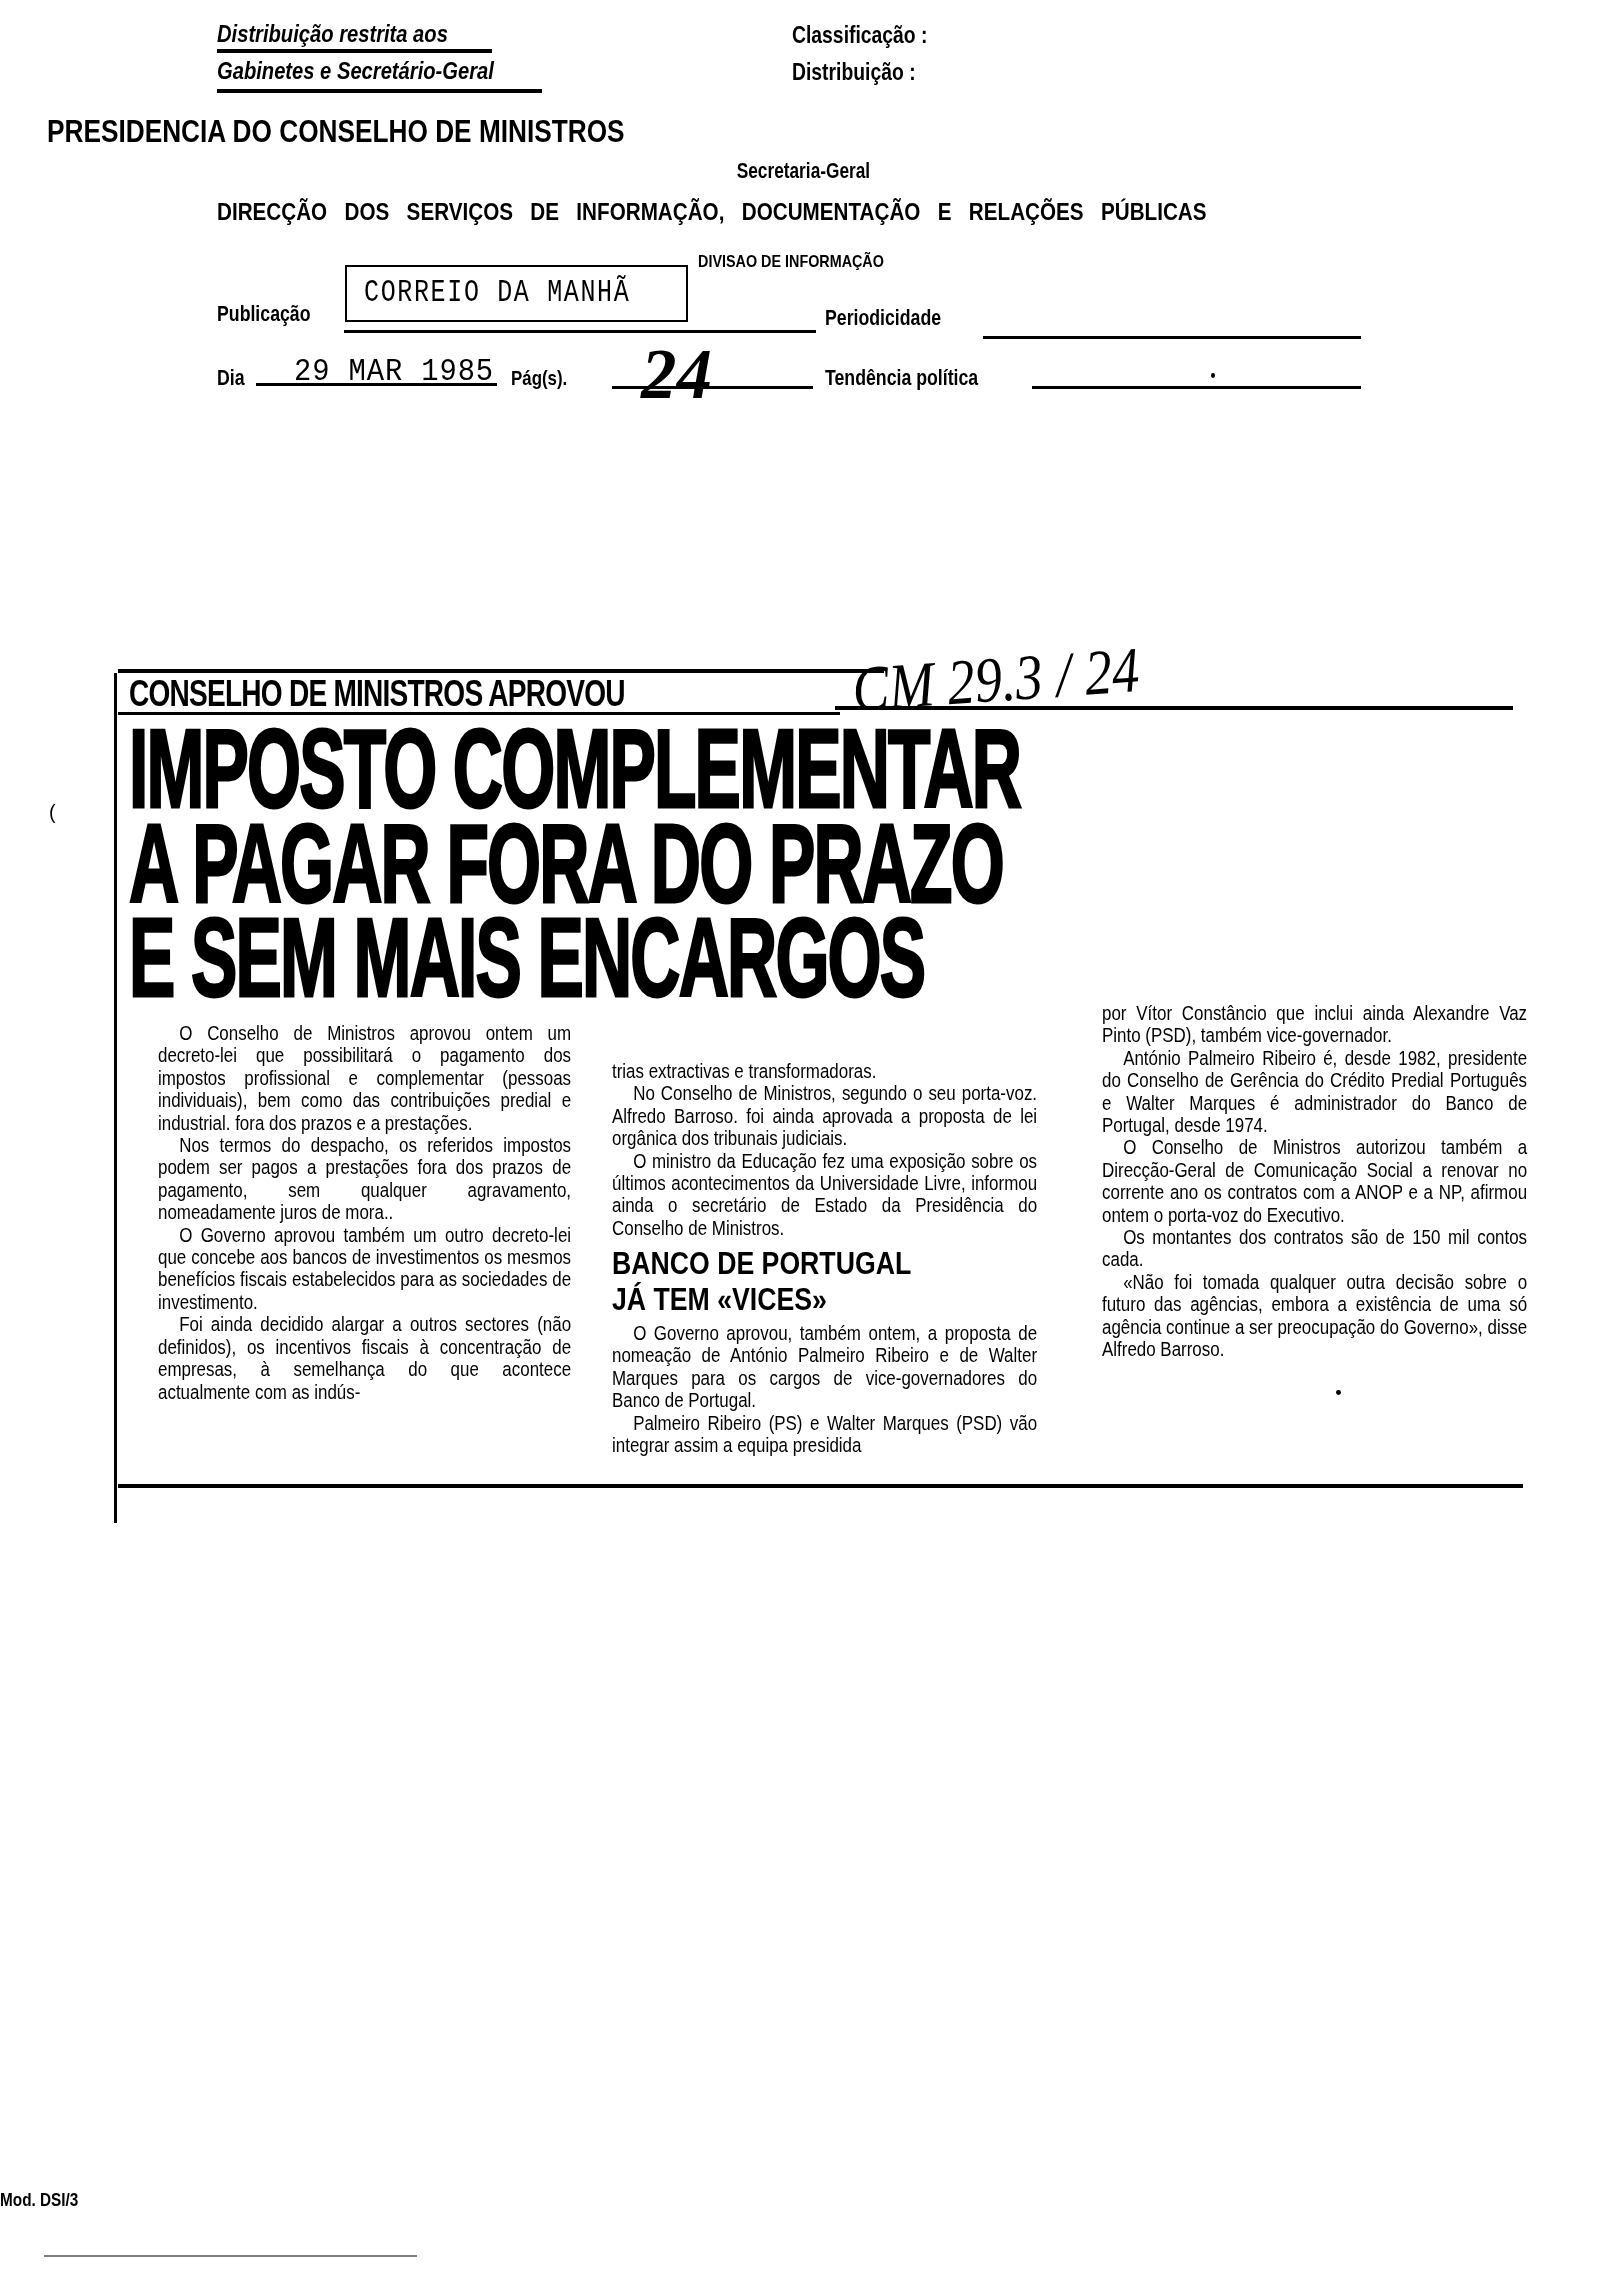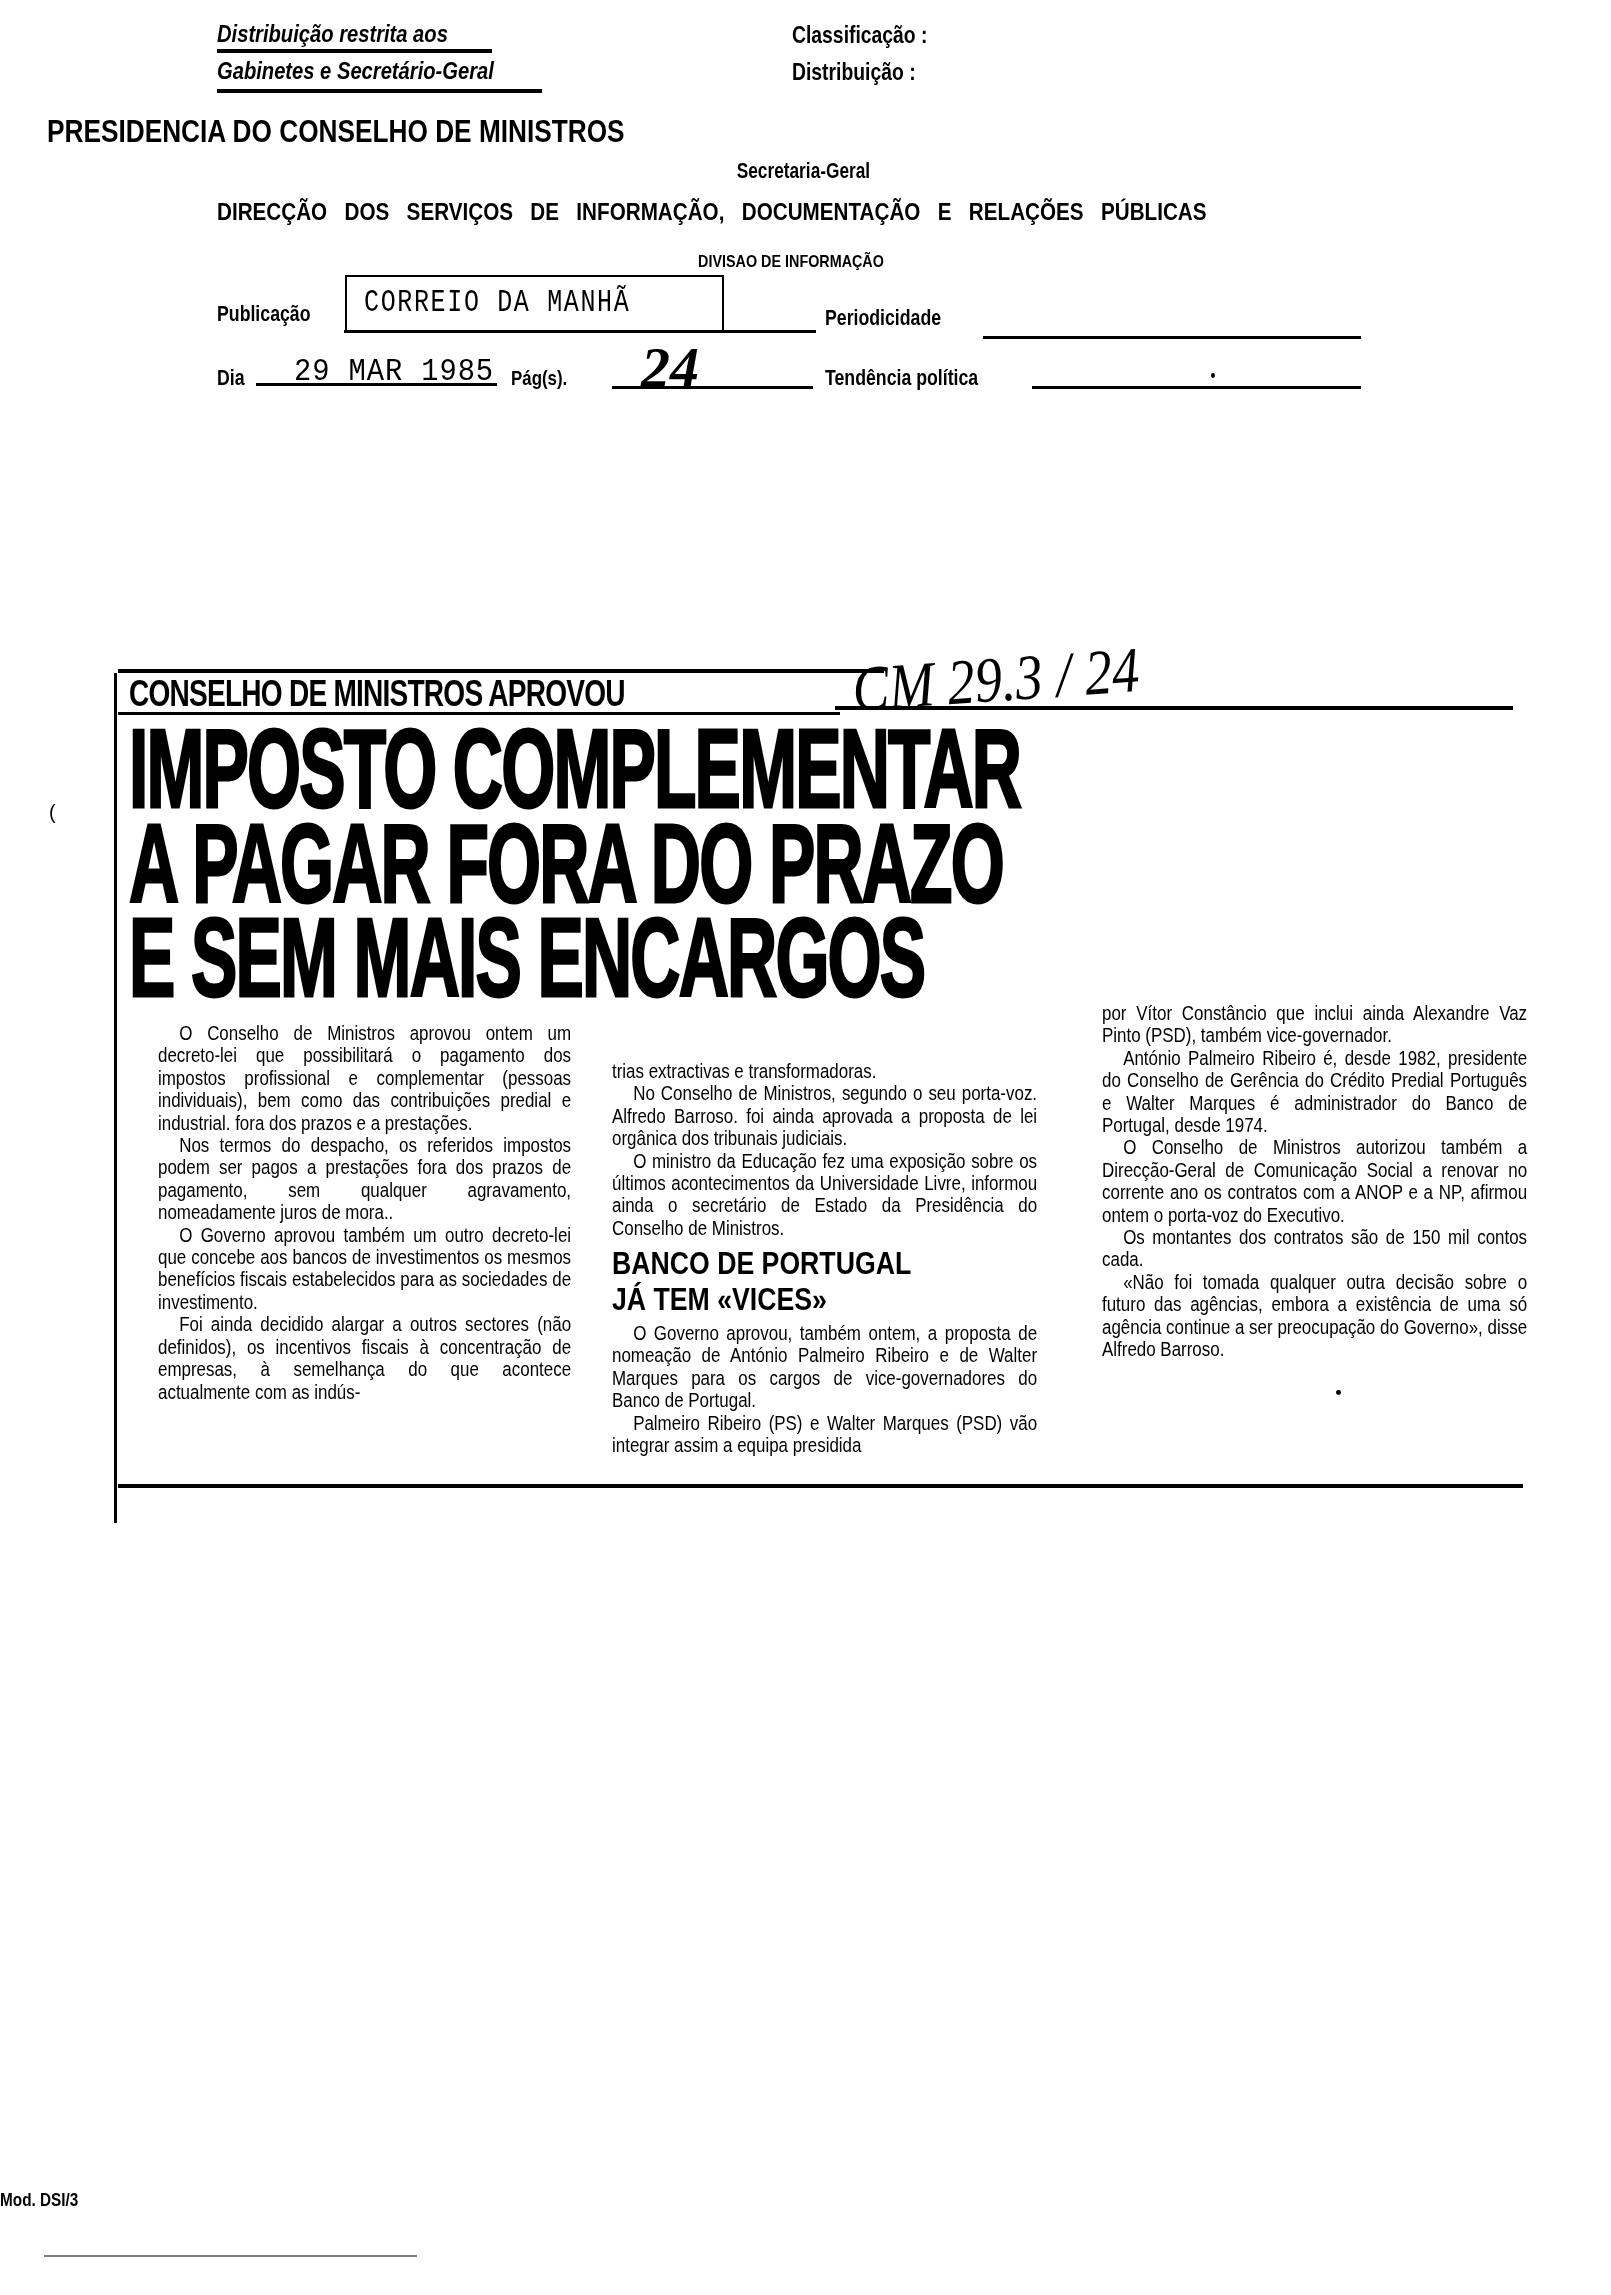--- a/index.html
+++ b/index.html
@@ -37,32 +37,32 @@
 </div>
 <div class="abs" style="left:12px; top:158px; width:1582px; text-align:center;">
   <span class="form-text" style="display:inline-block; font-size:21.6px; transform:scaleX(0.8); transform-origin:center top;">Secretaria-Geral</span>
 </div>
 <div class="abs form-text" style="left:217px; top:198px; font-size:24.6px; word-spacing:13.8px; transform:scaleX(0.84);">DIRECÇÃO DOS SERVIÇOS DE INFORMAÇÃO, DOCUMENTAÇÃO E RELAÇÕES PÚBLICAS</div>
 <div class="abs" style="left:0; top:252px; width:1582px; text-align:center;">
   <span class="form-text" style="display:inline-block; font-size:16.7px; transform:scaleX(0.86); transform-origin:center top;">DIVISAO DE INFORMAÇÃO</span>
 </div>
 
 <div class="abs form-text" style="left:217px; top:301px; font-size:21.6px;">Publicação</div>
-<div class="stamp" style="left:345px; top:275px; width:339px; height:53px;padding-left:36px;">
+<div class="stamp" style="left:345px; top:265px; width:339px; height:53px;">
   <div class="stamp-text abs" style="left:16.7px; top:8.8px; transform:scaleX(0.82); transform-origin:left top;">CORREIO DA MANHÃ</div>
 </div>
 <div class="field-line" style="left:344px; top:330px; width:472px;"></div>
 <div class="abs form-text" style="left:825px; top:305px; font-size:21.6px;">Periodicidade</div>
 <div class="field-line" style="left:983px; top:336px; width:378px;"></div>
 
 <div class="abs form-text" style="left:217px; top:365px; font-size:21.6px;">Dia</div>
 <div class="abs" style="left:294px; top:353px; font-family:'Liberation Mono', monospace; font-size:32px; letter-spacing:1px; transform:scaleX(0.9); transform-origin:left top; white-space:nowrap;">29 MAR 1985</div>
 <div class="field-line" style="left:256px; top:383px; width:241px;"></div>
 <div class="abs form-text" style="left:511px; top:366px; font-size:20.6px;">Pág(s).</div>
-<div class="abs hand" style="left:641px; top:334px; font-size:58px; font-weight:bold;">24</div>
+<div class="abs hand" style="left:641px; top:334px; font-size:71px; font-weight:bold;">24</div>
 <div class="field-line" style="left:612px; top:386px; width:201px;"></div>
 <div class="abs form-text" style="left:825px; top:365px; font-size:21.6px;">Tendência política</div>
 <div class="field-line" style="left:1032px; top:386px; width:329px;"></div>
 <div class="speck" style="left:1211px; top:373px; width:3.9px; height:4.9px;"></div>
 
 <div class="rule" style="left:114px; top:673px; width:2.9px; height:850px;"></div>
 <div class="rule" style="left:118px; top:669px; width:766px; height:4.4px;"></div>
 <div class="abs kicker" style="left:129px; top:673px;">CONSELHO DE MINISTROS APROVOU</div>
 <div class="rule" style="left:835px; top:706px; width:678px; height:4.4px;"></div>
 <div class="rule" style="left:118px; top:712px; width:722px; height:2.5px;"></div>

